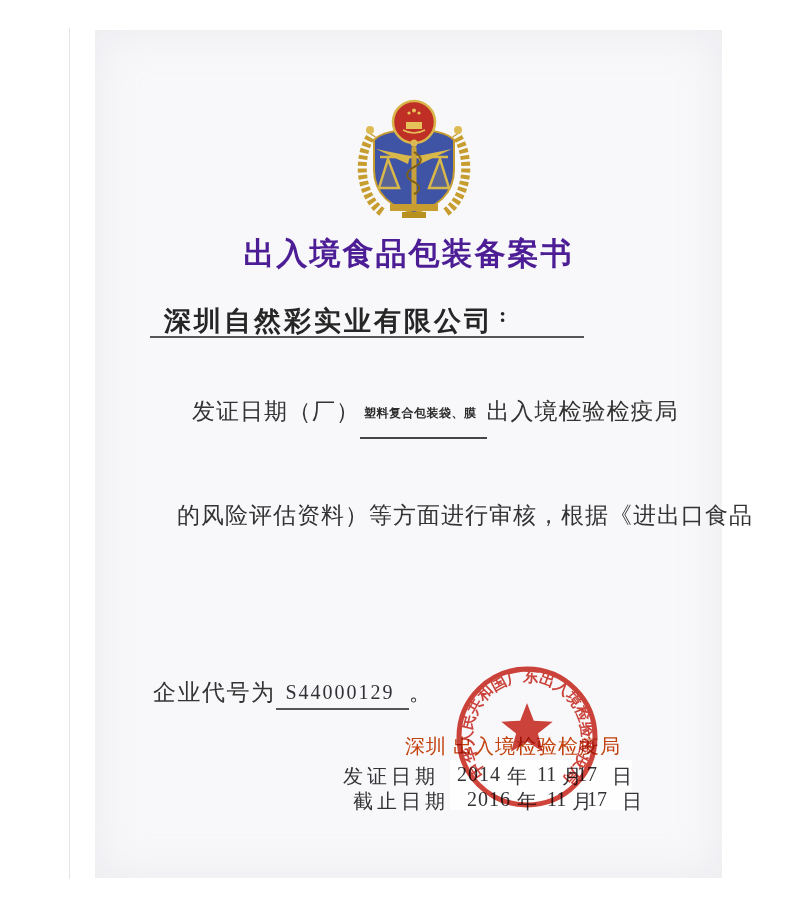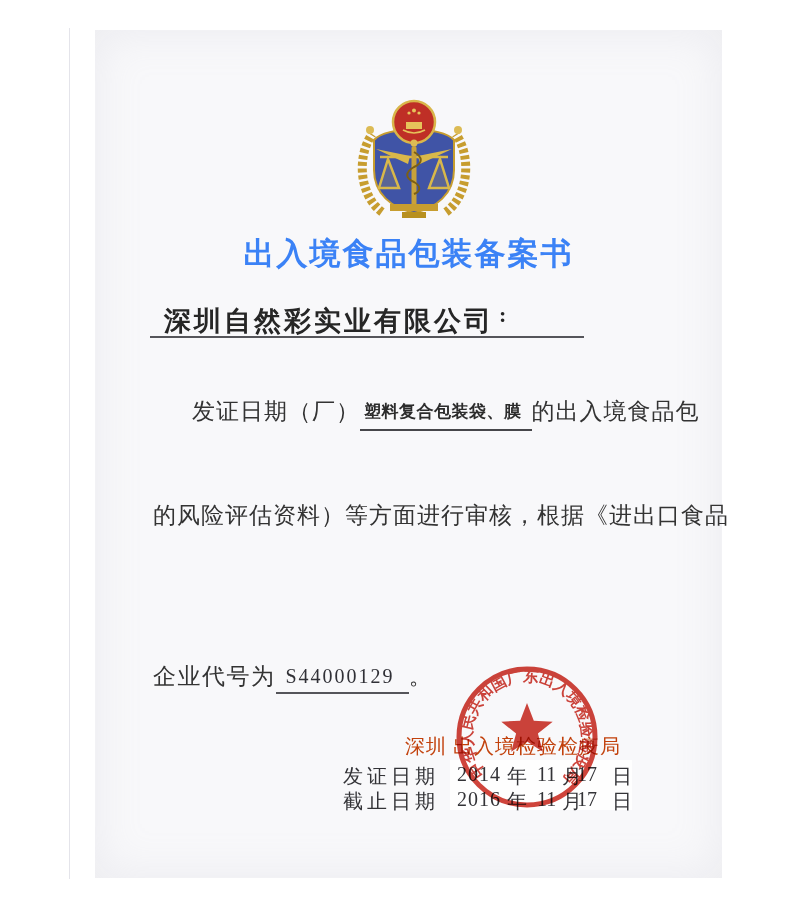--- a/index.html
+++ b/index.html
@@ -12,53 +12,53 @@
   .scan-line{position:absolute;left:69px;top:28px;width:1px;height:851px;background:#e4e4ea;}
   .paper{
     position:absolute;left:95px;top:30px;width:627px;height:848px;
     background:#f8f8fa;
     box-shadow:inset 0 0 45px rgba(190,193,205,.22);
   }
   .emblem{position:absolute;left:356px;top:96px;width:116px;height:126px;}
   .title{
     position:absolute;left:95px;top:233px;width:627px;text-align:center;
     font-family:"DejaVu Sans","Liberation Sans",sans-serif;
-    font-size:31px;font-weight:700;letter-spacing:2px;color:#3b82f6;white-space:nowrap;
+    font-size:31px;font-weight:700;letter-spacing:2px;color:#4c1d95;white-space:nowrap;
   }
   .company{
     position:absolute;left:164px;top:303px;font-size:27px;font-weight:700;
     letter-spacing:3px;color:#262626;white-space:nowrap;
   }
   .company-colon{position:absolute;left:499px;top:302px;font-size:22px;font-weight:700;color:#262626;}
   .company-underline{position:absolute;left:150px;top:336px;width:434px;height:2px;background:#55555a;}
   .para-line{
     position:absolute;left:153px;font-size:23px;letter-spacing:1px;
     color:#333333;white-space:nowrap;line-height:28px;
   }
   .l1{left:192px;top:398px;}
   .l2{top:451px;}
-  .l3{top:502px;}
+  .l3{top:502px;margin-left:24px;}
   .l4{top:554px;}
   .l5{top:609px;}
   .l6{top:662px;letter-spacing:1.5px;}
   .filled-blank{
-    display:inline-block;font-size:17px;font-weight:700;letter-spacing:.5px;
-    border-bottom:2px solid #46464a;padding:0 10px 3px 4px;vertical-align:2px;color:#2c2c2c;
+    display:inline-block;font-size:12px;font-weight:700;letter-spacing:.5px;
+    border-bottom:2px solid #46464a;padding:0 10px 10px 4px;vertical-align:2px;color:#2c2c2c;
   }
   .code-value{
     display:inline-block;font-size:20px;letter-spacing:2px;color:#303036;
-    border-bottom:2px solid #55555a;padding:0 14px 2px 10px;vertical-align:1px;
+    border-bottom:2px solid #55555a;padding:0 14px 2px 10px;vertical-align:1px;margin-top:16px;
   }
   .footer-bureau{
     position:absolute;left:405px;top:733px;font-size:20px;letter-spacing:1px;
     color:#c2410c;white-space:nowrap;
   }
   .date-row{position:absolute;left:0;width:722px;height:26px;padding-left:44px;}
   .row-issue{top:763px;}
-  .row-expiry{top:788px;}
+  .row-expiry{top:788px;margin-left:10px;}
   .date-row span{position:absolute;font-size:20px;color:#333337;white-space:nowrap;}
   .date-label{left:343px;letter-spacing:4px;}
   .date-year{left:457px;font-size:21px;letter-spacing:1px;text-align:right;}
   .date-year-unit{left:507px;}
   .date-month{left:537px;font-size:21px;}
   .date-month-unit{left:562px;}
   .date-day{left:577px;font-size:21px;}
   .date-day-unit{left:612px;}
   .patch{position:absolute;background:rgba(255,255,255,.8);}
   .patch-1{left:450px;top:760px;width:182px;height:25px;}
@@ -107,21 +107,21 @@
     <rect x="46" y="116" width="24" height="6" fill="#b8901f"></rect>
   </svg>
 
   <div class="title">出入境食品包装备案书</div>
 
   <div class="company">深圳自然彩实业有限公司</div>
   <div class="company-colon">:</div>
   <div class="company-underline"></div>
 
   <div class="para-line l1">
-    <span>发证日期（厂）</span><span class="filled-blank">塑料复合包装袋、膜</span><span>的出入境食品包</span>
+    <span>发证日期（厂）</span><span class="filled-blank">塑料复合包装袋、膜</span><span>出入境检验检疫局</span>
   </div>
   <div class="para-line l3">的风险评估资料）等方面进行审核，根据《进出口食品</div>
 
   <div class="para-line l6">
     <span>企业代号为</span><span class="code-value">S44000129</span><span>。</span>
   </div>
 
   <div class="patch patch-1"></div>
   <div class="patch patch-2"></div>
 

